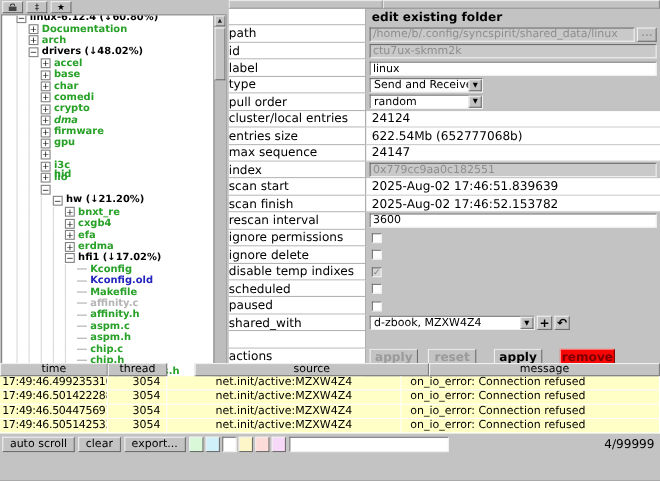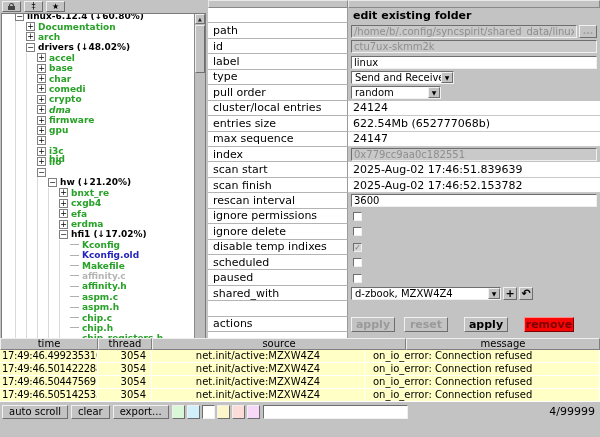--- a/index.html
+++ b/index.html
@@ -36,23 +36,23 @@
   .sarrow { position:absolute; left:0; width:10px; height:10px; display:flex;
     align-items:center; justify-content:center; font-size:5px; color:#222; }
   .sthumb { position:absolute; left:0; top:11px; width:10px; height:48px; }
 
   
   .form-panel { position:absolute; left:208px; top:0; width:392px; height:350px; }
   .form-strip { height:8px; display:flex; }
   .form-strip > div { border:1px solid; border-color:#e8e8e8 #8a8a8a #8a8a8a #e8e8e8; }
   .form-strip .s1 { width:140px; } .form-strip .s2 { flex:1; }
   .frow { display:flex; height:15.45px; }
-  .flabel { width:140px; background:#fff; border-right:1px solid #9a9a9a;
+  .flabel { width:125px; background:#fff; border-right:1px solid #9a9a9a;
     border-bottom:1px solid #b4b4b4; font-size:11px; display:flex; align-items:center;
-    padding-left:5px; overflow:hidden; white-space:nowrap; }
+    overflow:hidden; white-space:nowrap; }
   .fvalue { flex:1; display:flex; align-items:center; padding:0 3px; overflow:hidden;
     white-space:nowrap; background:#c3c3c3; }
   .fvalue.white { background:#fff; border-bottom:1px solid #c9c9c9; font-size:11px; padding-left:5px; }
   .fvalue.header-row { font-size:11px; font-weight:bold; padding-left:5px; }
   .finput { height:13px; font-family:"DejaVu Sans", sans-serif; font-size:10px;
     background:#fff; padding:0 2px; width:100%; outline:none; }
   .finput.disabled { background:#c9c9c9; color:#8e8e8e; }
   .browse-btn { width:18px; height:13px; margin-left:2px; flex:0 0 auto; color:#9a9a9a;
     font-size:9px; font-weight:bold; display:flex; align-items:center; justify-content:center; }
   .choice { height:13px; background:#fff; display:flex; align-items:center; }
@@ -62,21 +62,21 @@
   .mini-btn { width:14px; height:13px; margin-left:2px; display:flex; align-items:center;
     justify-content:center; font-size:11px; font-weight:bold; cursor:pointer; }
   .cbox { width:9px; height:9px; background:#fff; display:flex; align-items:center;
     justify-content:center; font-size:8px; color:#777; margin-left:2px; }
   .btn { height:15px; font-size:11px; font-weight:bold; display:flex; align-items:center;
     justify-content:center; cursor:pointer; }
   .btn.disabled { color:#9a9a9a; cursor:default; }
   .btn.danger { background:#f60604; color:#7c0000; border-color:#ff8a8a #7c0202 #7c0202 #ff8a8a; }
 
   
-  .log-panel { position:absolute; left:0; top:338px; width:600px; height:87px; }
+  .log-panel { position:absolute; left:0; top:330px; width:600px; height:87px; }
   .log-header { display:flex; height:12px; }
   .log-header > div { background:#c3c3c3; border:1px solid; border-color:#efefef #7e7e7e #7e7e7e #efefef;
     font-size:10px; text-align:center; overflow:hidden; line-height:10px; }
   .log-row { display:flex; height:13px; background:#ffffc6; cursor:default; }
   .log-row > div { border-right:1px solid #fff; border-bottom:1px solid #fff;
     font-size:10px; line-height:12px; overflow:hidden; white-space:nowrap; }
   .c-time { width:98px; padding-left:2px; letter-spacing:-0.3px; }
   .c-thread { width:54px; text-align:right; padding-right:5px; }
   .c-source { width:213px; text-align:center; }
   .c-message { flex:1; padding-left:8px; }
@@ -390,21 +390,21 @@
           <div class="fvalue">
             <div class="choice sunken" style="width: 103px;">
               <span class="choice-text">Send and Receive</span>
               <div class="choice-btn raised">▼</div>
             </div>
           </div>
         </div>
         <div class="frow">
           <div class="flabel">pull order</div>
           <div class="fvalue">
-            <div class="choice sunken" style="width: 90px;">
+            <div class="choice sunken" style="width: 103px;">
               <span class="choice-text">random</span>
               <div class="choice-btn raised">▼</div>
             </div>
           </div>
         </div>
         <div class="frow">
           <div class="flabel">cluster/local entries</div>
           <div class="fvalue white">24124</div>
         </div>
         <div class="frow">
@@ -497,21 +497,21 @@
           <div class="flabel"></div>
           <div class="fvalue"></div>
         </div>
       </div>
   </div>
 
   <div class="log-panel">
     <div class="log-header">
         <div style="width: 98px;">time</div>
         <div style="width: 54px;">thread</div>
-        <div style="width: 254px;">source</div>
+        <div style="width: 213px; margin-left: 25px;">source</div>
         <div style="flex: 1 1 0%;">message</div>
       </div>
     <div>
         <div class="log-row" style="background: rgb(255, 255, 198);">
           <div class="c-time">17:49:46.499235310</div>
           <div class="c-thread">3054</div>
           <div class="c-source">net.init/active:MZXW4Z4</div>
           <div class="c-message">on_io_error: Connection refused</div>
         </div>
         <div class="log-row" style="background: rgb(255, 255, 198);">

